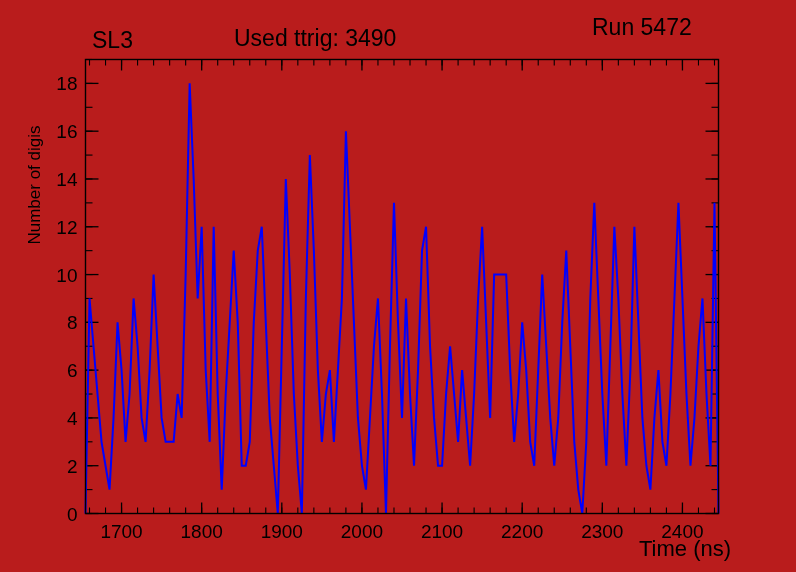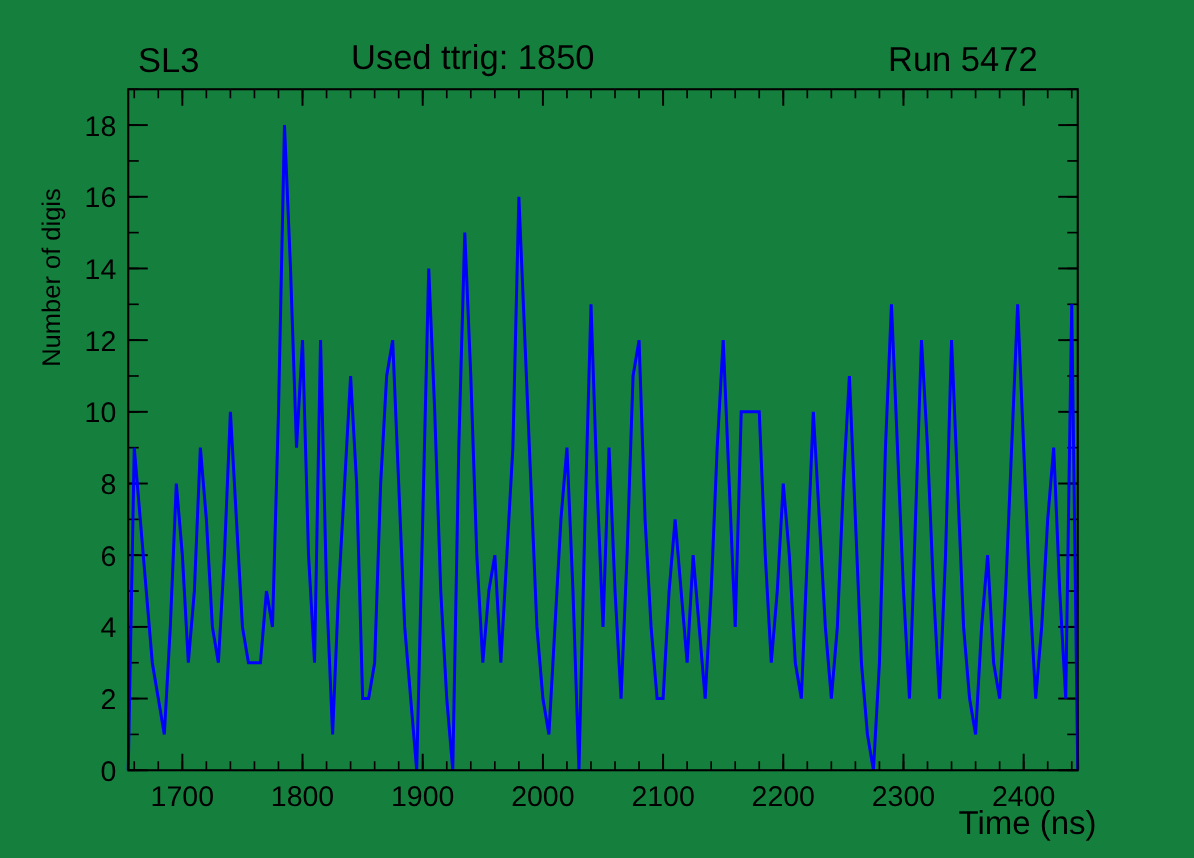--- a/index.html
+++ b/index.html
@@ -4,35 +4,35 @@
 <style>
   html, body {
     margin: 0;
     padding: 0;
     background: #ffffff;
   }
   #root {
     position: relative;
     width: 796px;
     height: 572px;
-    background: #15803d;
+    background: #b91c1c;
     font-family: "Liberation Sans", sans-serif;
     overflow: hidden;
   }
   
   .hdr {
     position: absolute;
     font-size: 23px;
     color: #000000;
     white-space: nowrap;
     font-family: "Liberation Sans", sans-serif;
   }
   #title-left  { left: 92px;  top: 27px; }
   #title-mid   { left: 234px; top: 25px; }
-  #title-right { left: 592px; top: 26px; }
+  #title-right { left: 592px; top: 14px; }
 
   
   #ylabel {
     position: absolute;
     left: -45px;
     top: 175px;
     width: 160px;
     text-align: center;
     font-size: 17px;
     color: #000;
@@ -84,21 +84,21 @@
     stroke-linecap: butt;
   }
 </style>
 </head>
 <body>
 
 <div id="root">
 
   <div class="hdr" id="title-left">SL3</div>
 
-  <div class="hdr" id="title-mid">Used ttrig: 1850</div>
+  <div class="hdr" id="title-mid">Used ttrig: 3490</div>
 
   <div class="hdr" id="title-right">Run 5472</div>
 
   <div id="ylabel">Number of digis</div>
 
   <div id="xlabel">Time (ns)</div>
 
   <svg id="plot" width="796" height="572">
     <g id="g-ticks-minor">
         <line x1="89.50632911392405" y1="513.5" x2="89.50632911392405" y2="507.5" class="tickminor"></line>

